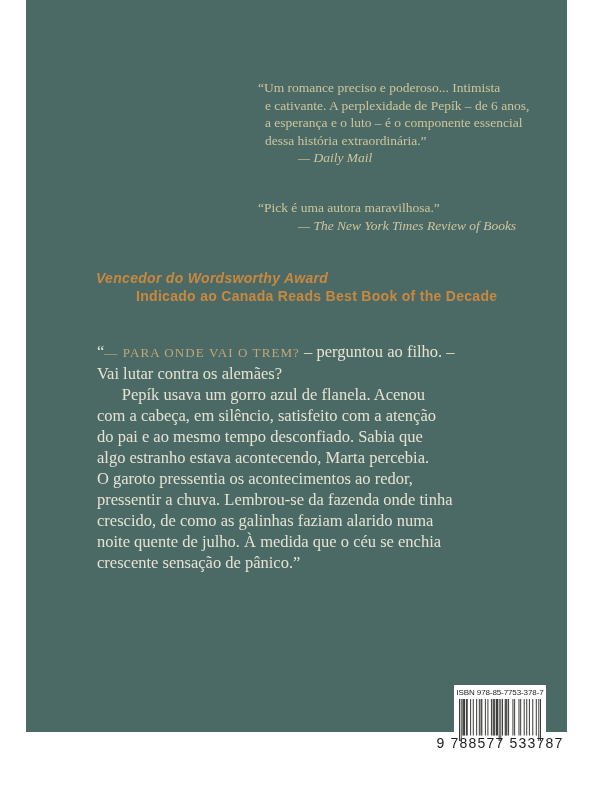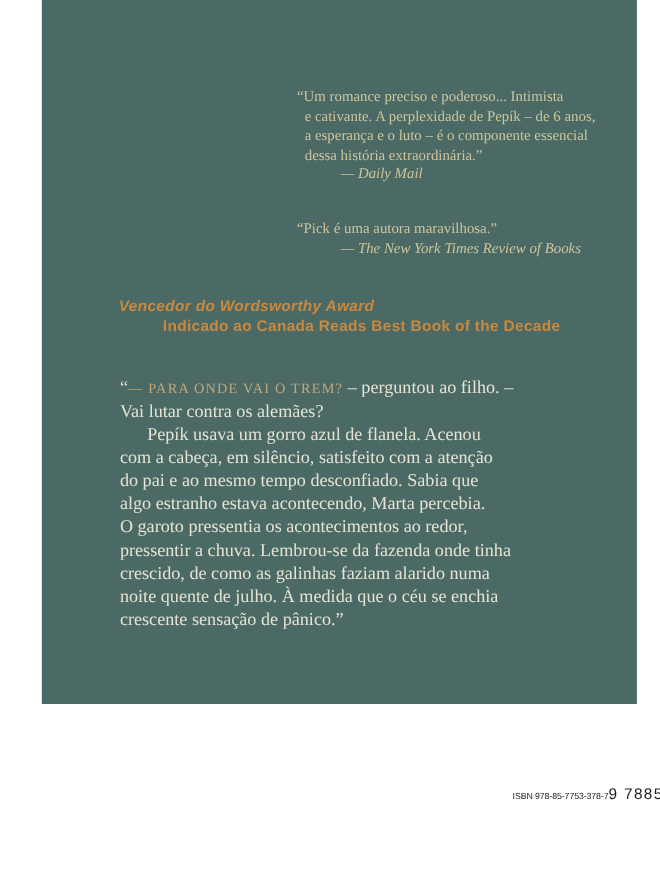--- a/index.html
+++ b/index.html
@@ -1,18 +1,18 @@
 <!DOCTYPE html>
 <html style="--cover_bg: #4b6a66; --quote_text: #cdc59c; --award_text: #c8893f; --smallcaps_text: #c0a87a; --excerpt_text: #e6e3d3; --barcode_text: #1d1d1b;"><head>
 <meta charset="utf-8">
 <style>
   html,body{margin:0;padding:0;background:#ffffff;}
   .page{position:relative;width:600px;height:800px;background:#ffffff;overflow:hidden;
         font-family:"Liberation Serif",serif;}
-  .cover{position:absolute;left:38px;top:0;width:541px;height:640px;
+  .cover{position:absolute;left:26px;top:0;width:541px;height:732px;
          background:var(--cover_bg,#4b6a66);}
 
   
   .quote{position:absolute;color:var(--quote_text,#cdc59c);font-size:13.5px;line-height:17.6px;}
   .q1{left:232px;top:79px;}
   .q2{left:232px;top:199px;}
   .qline{white-space:pre;}
   .qcont{margin-left:7px;}
   .qattr{margin-left:40px;font-style:italic;white-space:pre;}
 
@@ -24,21 +24,21 @@
 
   
   .excerpt{position:absolute;left:27px;top:341px;color:var(--excerpt_text,#e6e3d3);
            font-size:16.5px;line-height:21px;}
   .xline{white-space:pre;margin-left:44px;}
   .goldcaps{color:var(--smallcaps_text,#c0a87a);font-size:13px;letter-spacing:1.1px;}
   .cream{color:var(--excerpt_text,#e6e3d3);}
 
   
   .barcode-box{position:absolute;left:428px;top:685px;width:92px;height:74px;background:#ffffff;
-               display:flex;flex-direction:row;align-items:center;padding-top:3px;
+               display:flex;flex-direction:column;align-items:center;padding-top:3px;
                box-sizing:border-box;}
   .isbn{font-family:"Liberation Sans",sans-serif;font-size:8px;color:var(--barcode_text,#1d1d1b);
         letter-spacing:-.1px;white-space:nowrap;}
   #barcode-svg{width:82px;height:42px;margin-top:2px;display:block;}
   .bdigits{font-family:"Liberation Sans",sans-serif;font-size:14px;color:var(--barcode_text,#1d1d1b);
            letter-spacing:1.2px;margin-top:-6px;white-space:nowrap;}
 </style>
 </head>
 <body>
 

